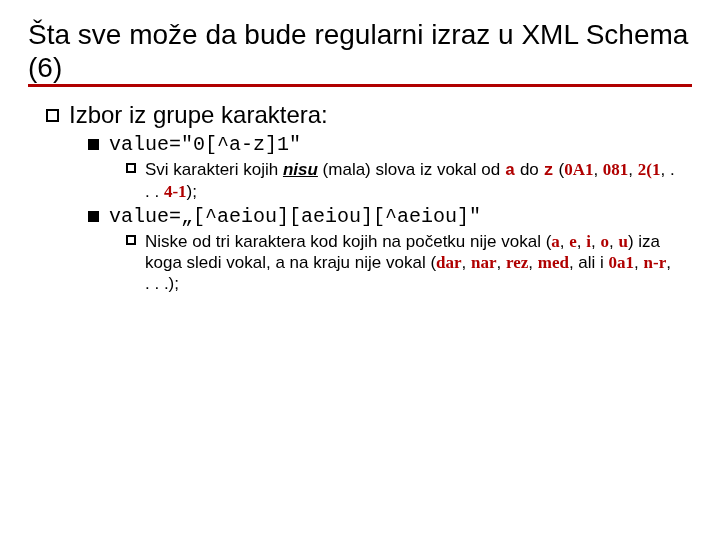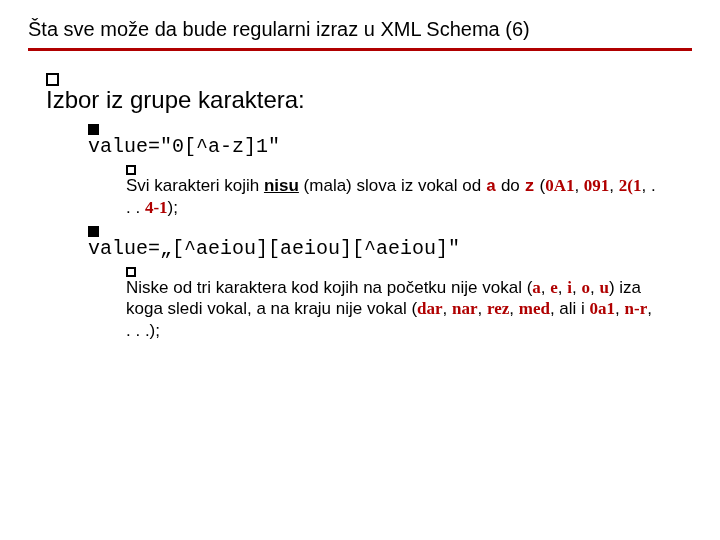--- a/index.html
+++ b/index.html
@@ -6,42 +6,41 @@
   body {
     width: 720px;
     height: 540px;
     background: #fff;
     font-family: Verdana, Geneva, sans-serif;
     color: #000;
     padding: 18px 28px 0 28px;
     overflow: hidden;
   }
   .title {
-    font-size: 20px;
+    font-size: 28px;
     line-height: 1.18;
     font-weight: 400;
-    margin-bottom: 6px;
   }
   .rule {
     height: 3px;
     background: #b00000;
     margin-bottom: 14px;
   }
-  .level1, .level2, .level3 { display: flex; flex-direction: column; }
+  .level1, .level2, .level3 { display: flex; }
   .level1 { margin-left: 18px; font-size: 24px; margin-bottom: 4px; }
   .level2 { margin-left: 60px; font-size: 20px; margin-bottom: 2px; line-height: 1.2; }
   .level3 { margin-left: 98px; font-size: 17px; margin-bottom: 2px; line-height: 1.25; }
   .l3text { max-width: 530px; }
   .bul { flex: 0 0 auto; }
   .bul.open { width: 13px; height: 13px; border: 2px solid #000; margin-top: 8px; margin-right: 10px; }
   .level2 .bul.solid { width: 11px; height: 11px; background: #000; margin-top: 6px; margin-right: 10px; }
   .level3 .bul.open { width: 10px; height: 10px; border: 2px solid #000; margin-top: 4px; margin-right: 9px; }
   .mono { font-family: "Courier New", monospace; }
   .b { font-weight: bold; font-family: Liberation Serif, serif; }
-  .nisu { font-weight: bold; text-decoration: underline; }
+  .nisu { font-weight: bold; text-decoration: underline; font-style: italic; }
   .red { color: #b00000; font-weight: bold; }
 </style>
 </head>
 <body>
 
 <div class="title">Šta sve može da bude regularni izraz u XML Schema (6)</div>
 <div class="rule"></div>
 
 <div class="level1">
   <span class="bul open"></span>
@@ -49,21 +48,21 @@
 </div>
 
 <div class="level2">
   <span class="bul solid"></span>
   <span class="mono">value="0[^a-z]1"</span>
 </div>
 
 <div class="level3">
   <span class="bul open"></span>
   <span class="l3text">
-    <span>Svi karakteri kojih </span><span class="nisu">nisu</span><span> (mala) slova iz vokal od </span><span class="red mono">a</span><span> do </span><span class="red mono">z</span><span> (</span><span class="red b">0A1</span><span>, </span><span class="red b">091</span><span>, </span><span class="red b">2(1</span><span>, . . . </span><span class="red b">4-1</span><span>);</span>
+    <span>Svi karakteri kojih </span><span class="nisu">nisu</span><span> (mala) slova iz vokal od </span><span class="red mono">a</span><span> do </span><span class="red mono">z</span><span> (</span><span class="red b">0A1</span><span>, </span><span class="red b">081</span><span>, </span><span class="red b">2(1</span><span>, . . . </span><span class="red b">4-1</span><span>);</span>
   </span>
 </div>
 
 <div class="level2">
   <span class="bul solid"></span>
   <span class="mono">value=„[^aeiou][aeiou][^aeiou]"</span>
 </div>
 
 <div class="level3">
   <span class="bul open"></span>

